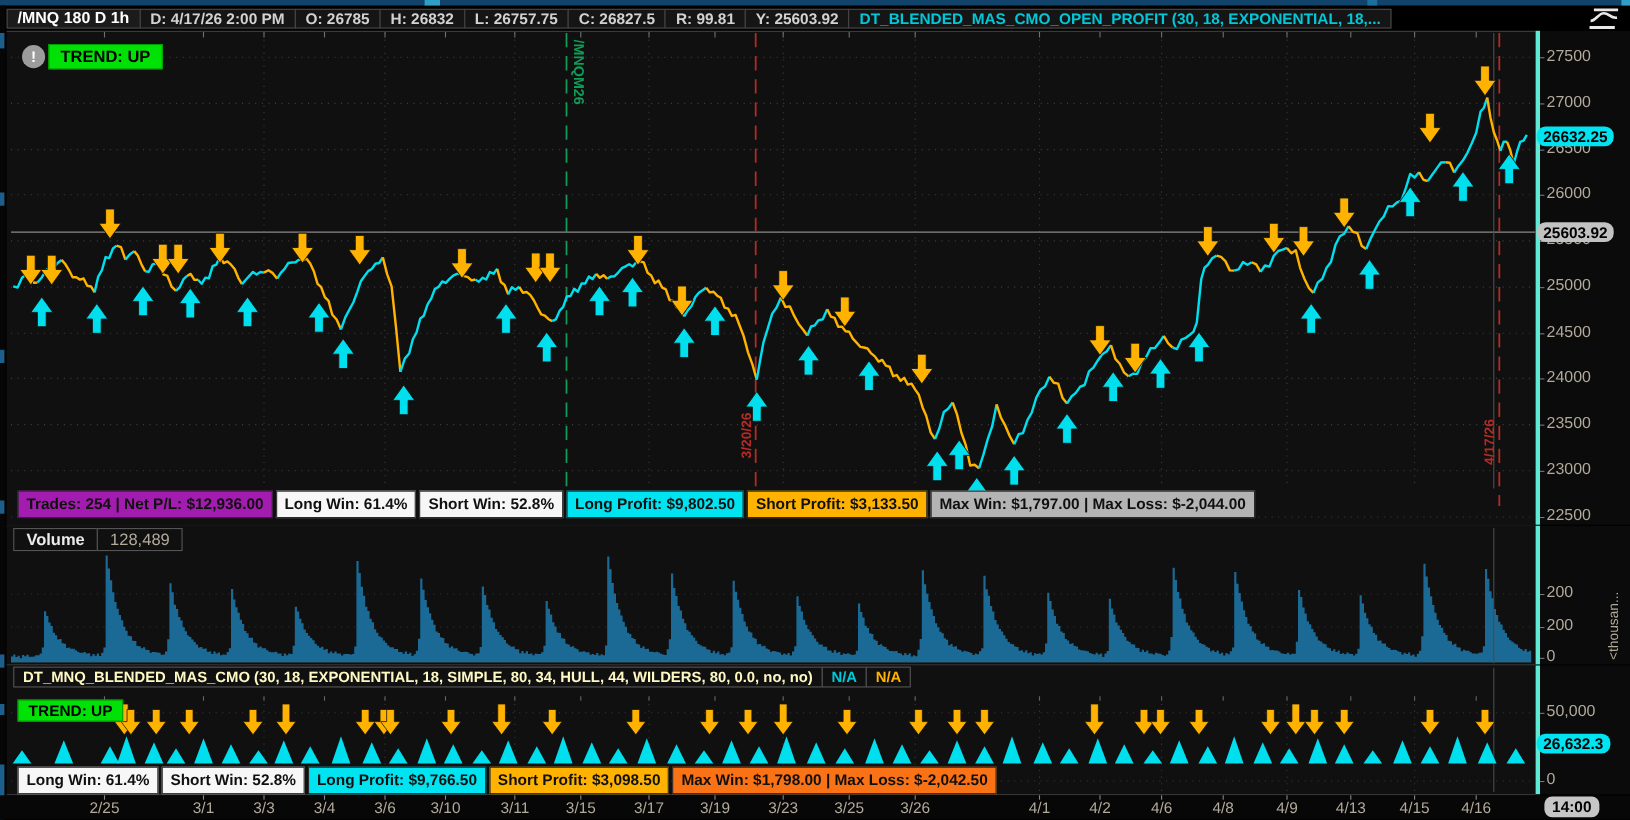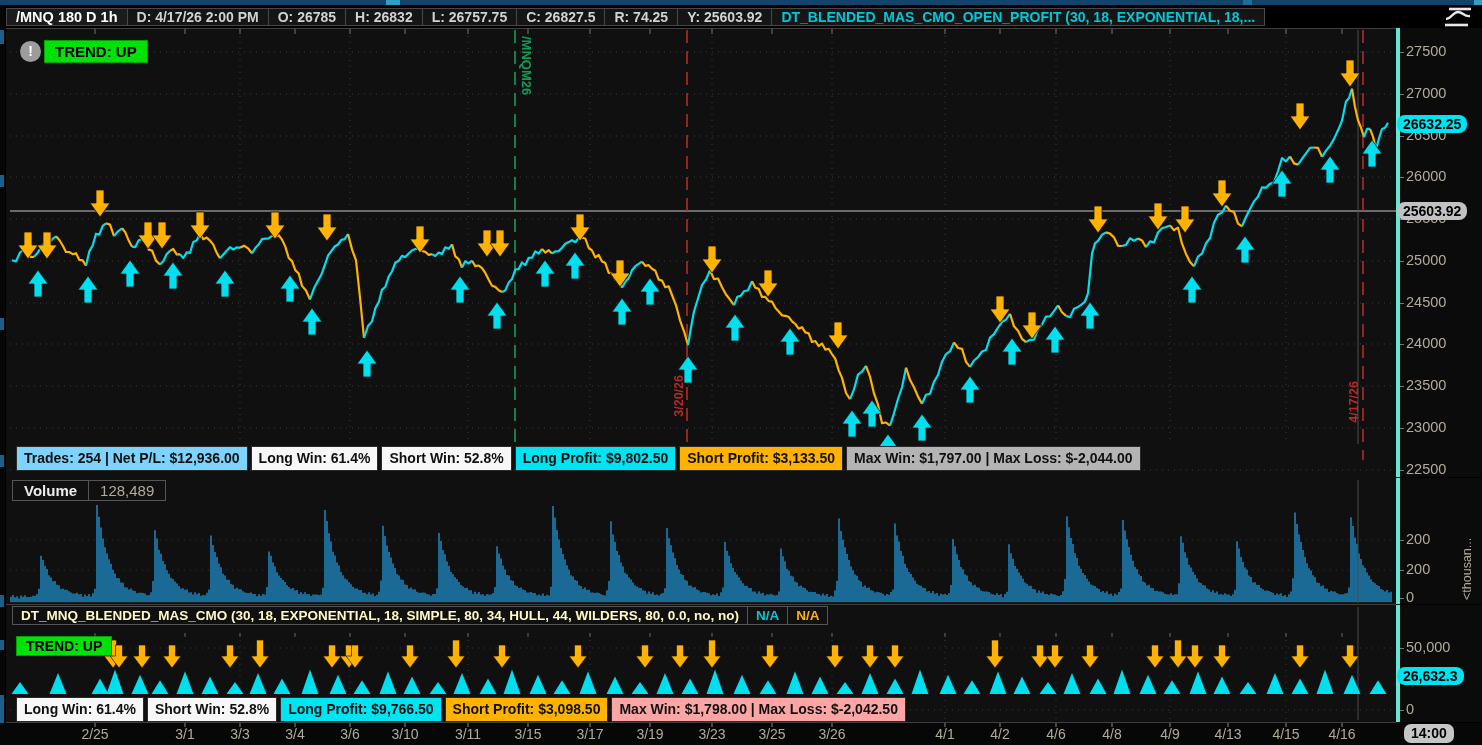--- a/index.html
+++ b/index.html
@@ -89,21 +89,21 @@
     </div>
 
   <div class="header">
     <div class="hcell symbol">/MNQ 180 D 1h</div>
     <div id="hfields" style="display:flex">
         <div class="hcell">D: 4/17/26 2:00 PM</div>
         <div class="hcell">O: 26785</div>
         <div class="hcell">H: 26832</div>
         <div class="hcell">L: 26757.75</div>
         <div class="hcell">C: 26827.5</div>
-        <div class="hcell">R: 74.25</div>
+        <div class="hcell">R: 99.81</div>
         <div class="hcell">Y: 25603.92</div>
       </div>
     <div class="hcell study">DT_BLENDED_MAS_CMO_OPEN_PROFIT (30, 18, EXPONENTIAL, 18,...</div>
   </div>
   <div class="chart-icon">
     <svg width="36" height="22" viewBox="0 0 36 22">
       <path d="M8,3 H30" stroke="#e8e8e8" stroke-width="2.6" fill="none"></path>
       <path d="M5,13 C10,13 12,6 17,6 C22,6 23,11 29,10" stroke="#e8e8e8" stroke-width="2.4" fill="none"></path>
       <path d="M4,19 H27" stroke="#e8e8e8" stroke-width="2.6" fill="none"></path>
     </svg>
@@ -406,21 +406,21 @@
       <path d="M1352,674.8 L1360.5,694 L1343.5,694 z" fill="#00dfee"></path>
       <path d="M1378,680.2 L1386.5,694 L1369.5,694 z" fill="#00dfee"></path>
     </svg>
 
   <div class="info-icon">!</div>
   <div class="trend-badge" id="main-trend">TREND: UP</div>
   <div class="vert" id="contract-label">/MNQM26</div>
   <div class="vert rot" id="roll-label">3/20/26</div>
   <div class="vert rot" id="expiry-label">4/17/26</div>
   <div class="stats-row" id="main-stats">
-      <div class="stat" style="background: #7dd3fc;">Trades: 254 | Net P/L: $12,936.00</div>
+      <div class="stat" style="background: #a21caf;">Trades: 254 | Net P/L: $12,936.00</div>
       <div class="stat" style="background: rgb(247, 247, 247);">Long Win: 61.4%</div>
       <div class="stat" style="background: rgb(247, 247, 247);">Short Win: 52.8%</div>
       <div class="stat" style="background: rgb(0, 228, 242);">Long Profit: $9,802.50</div>
       <div class="stat" style="background: rgb(255, 179, 0);">Short Profit: $3,133.50</div>
       <div class="stat" style="background: rgb(180, 180, 180);">Max Win: $1,797.00 | Max Loss: $-2,044.00</div>
     </div>
 
   <div class="axis-col" id="main-axis">
       <div class="y-label" style="top: 15px;">27500</div>
       <div class="tick" style="top: 24px;"></div>
@@ -473,21 +473,21 @@
     <div class="lcell" id="low-title">DT_MNQ_BLENDED_MAS_CMO (30, 18, EXPONENTIAL, 18, SIMPLE, 80, 34, HULL, 44, WILDERS, 80, 0.0, no, no)</div>
     <div class="lcell" id="low-na1">N/A</div>
     <div class="lcell" id="low-na2">N/A</div>
   </div>
   <div class="trend-badge" id="low-trend">TREND: UP</div>
   <div class="stats-row" id="lower-stats">
       <div class="stat" style="background: rgb(247, 247, 247);">Long Win: 61.4%</div>
       <div class="stat" style="background: rgb(247, 247, 247);">Short Win: 52.8%</div>
       <div class="stat" style="background: rgb(0, 228, 242);">Long Profit: $9,766.50</div>
       <div class="stat" style="background: rgb(255, 179, 0);">Short Profit: $3,098.50</div>
-      <div class="stat" style="background: #fca5a5;">Max Win: $1,798.00 | Max Loss: $-2,042.50</div>
+      <div class="stat" style="background: #f97316;">Max Win: $1,798.00 | Max Loss: $-2,042.50</div>
     </div>
 
   <div id="xaxis">
     <div class="time-badge">14:00</div>
   <div class="date-label" style="left: 95px;">2/25</div>
       <div class="xtick" style="left: 95px;"></div>
       <div class="date-label" style="left: 185px;">3/1</div>
       <div class="xtick" style="left: 185px;"></div>
       <div class="date-label" style="left: 240px;">3/3</div>
       <div class="xtick" style="left: 240px;"></div>

